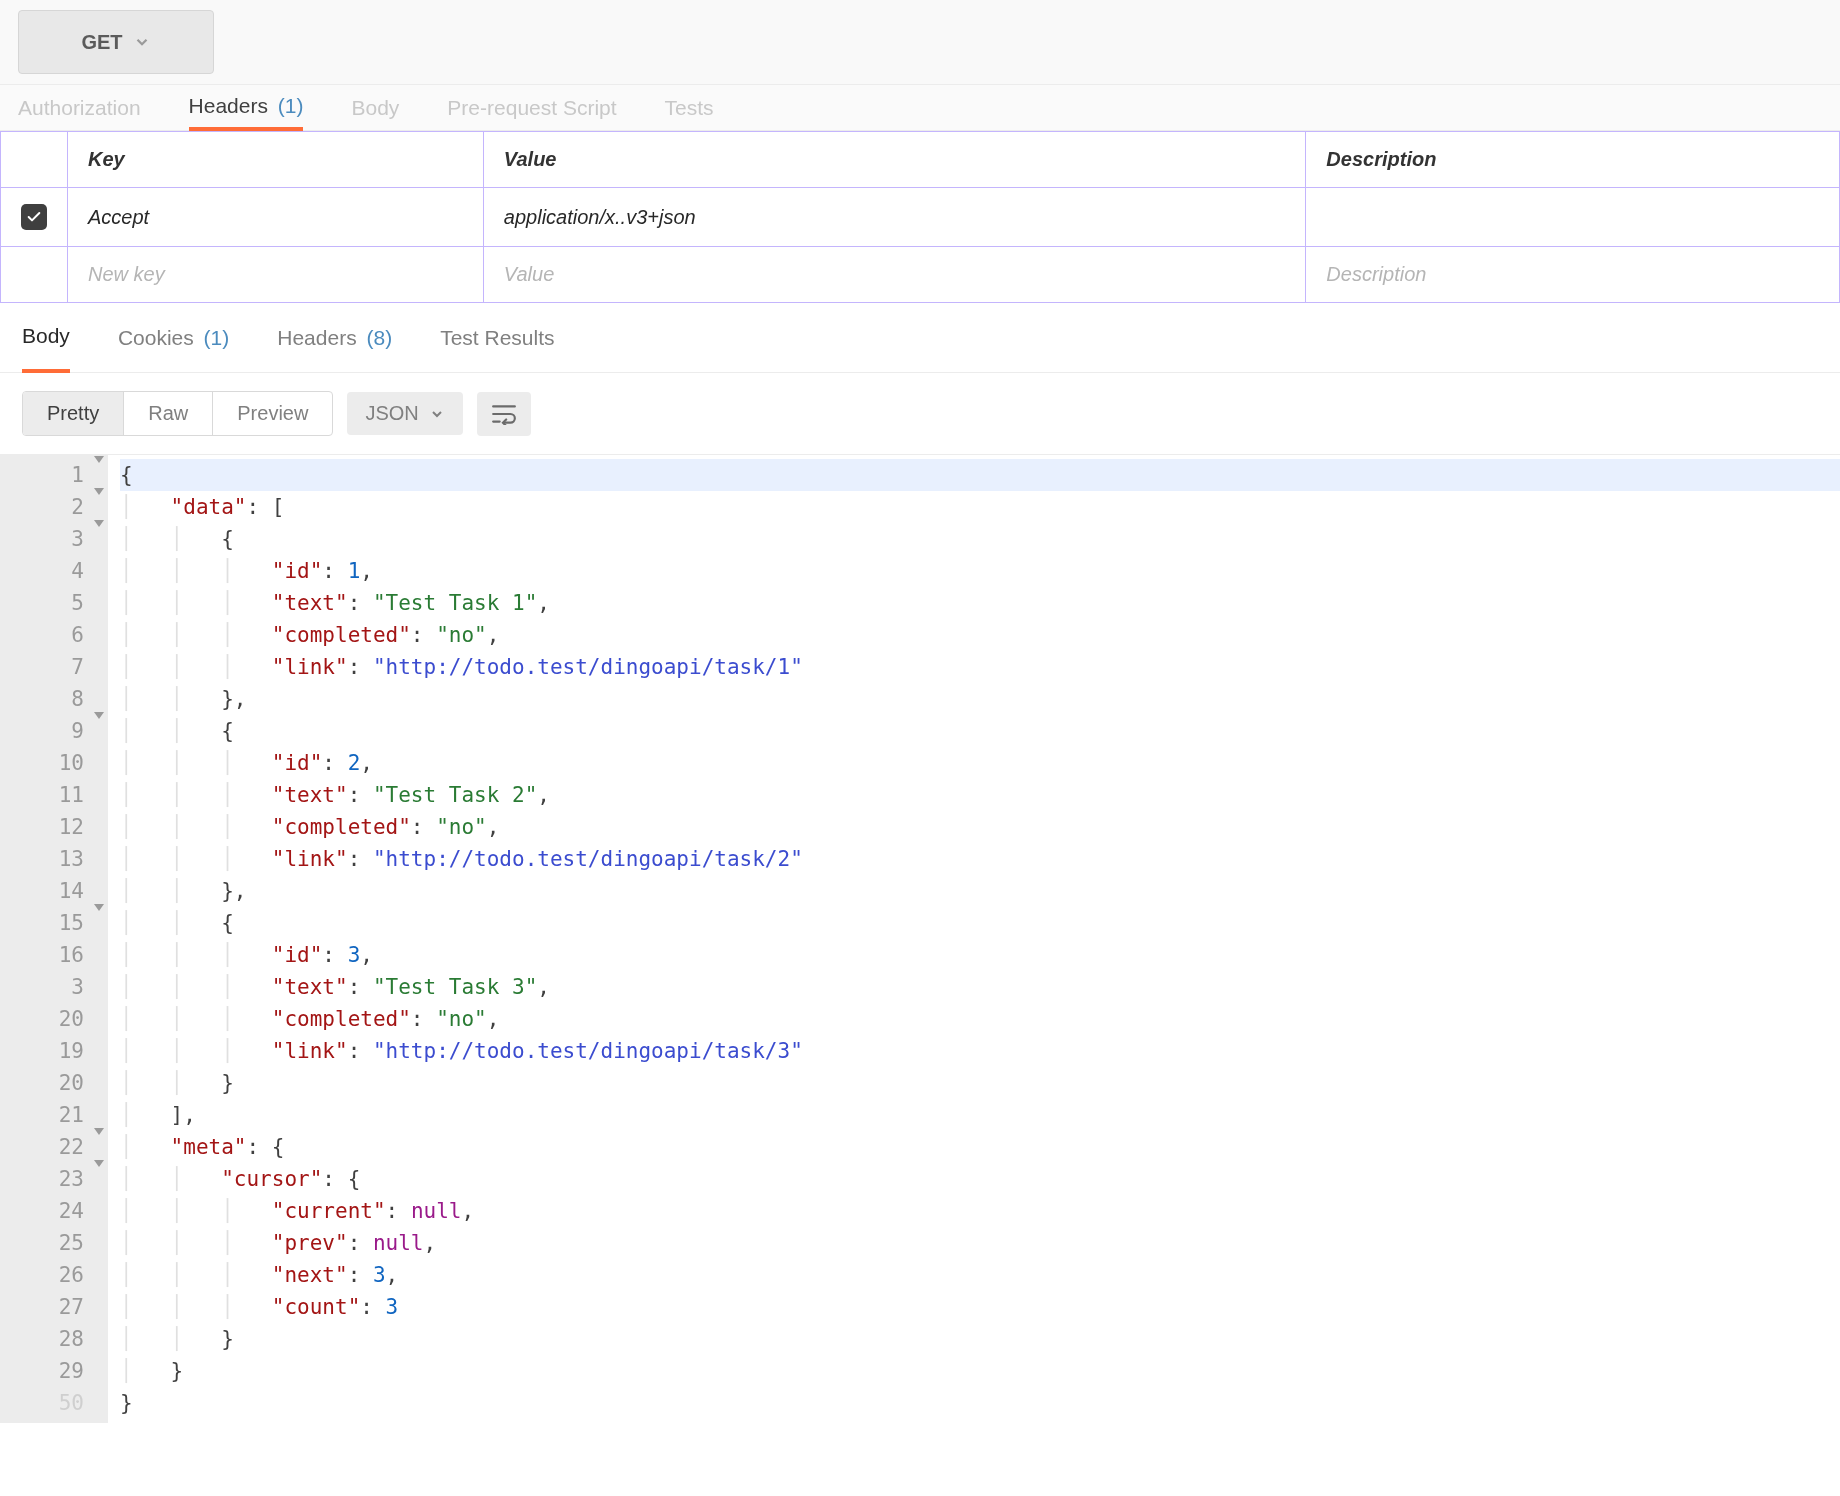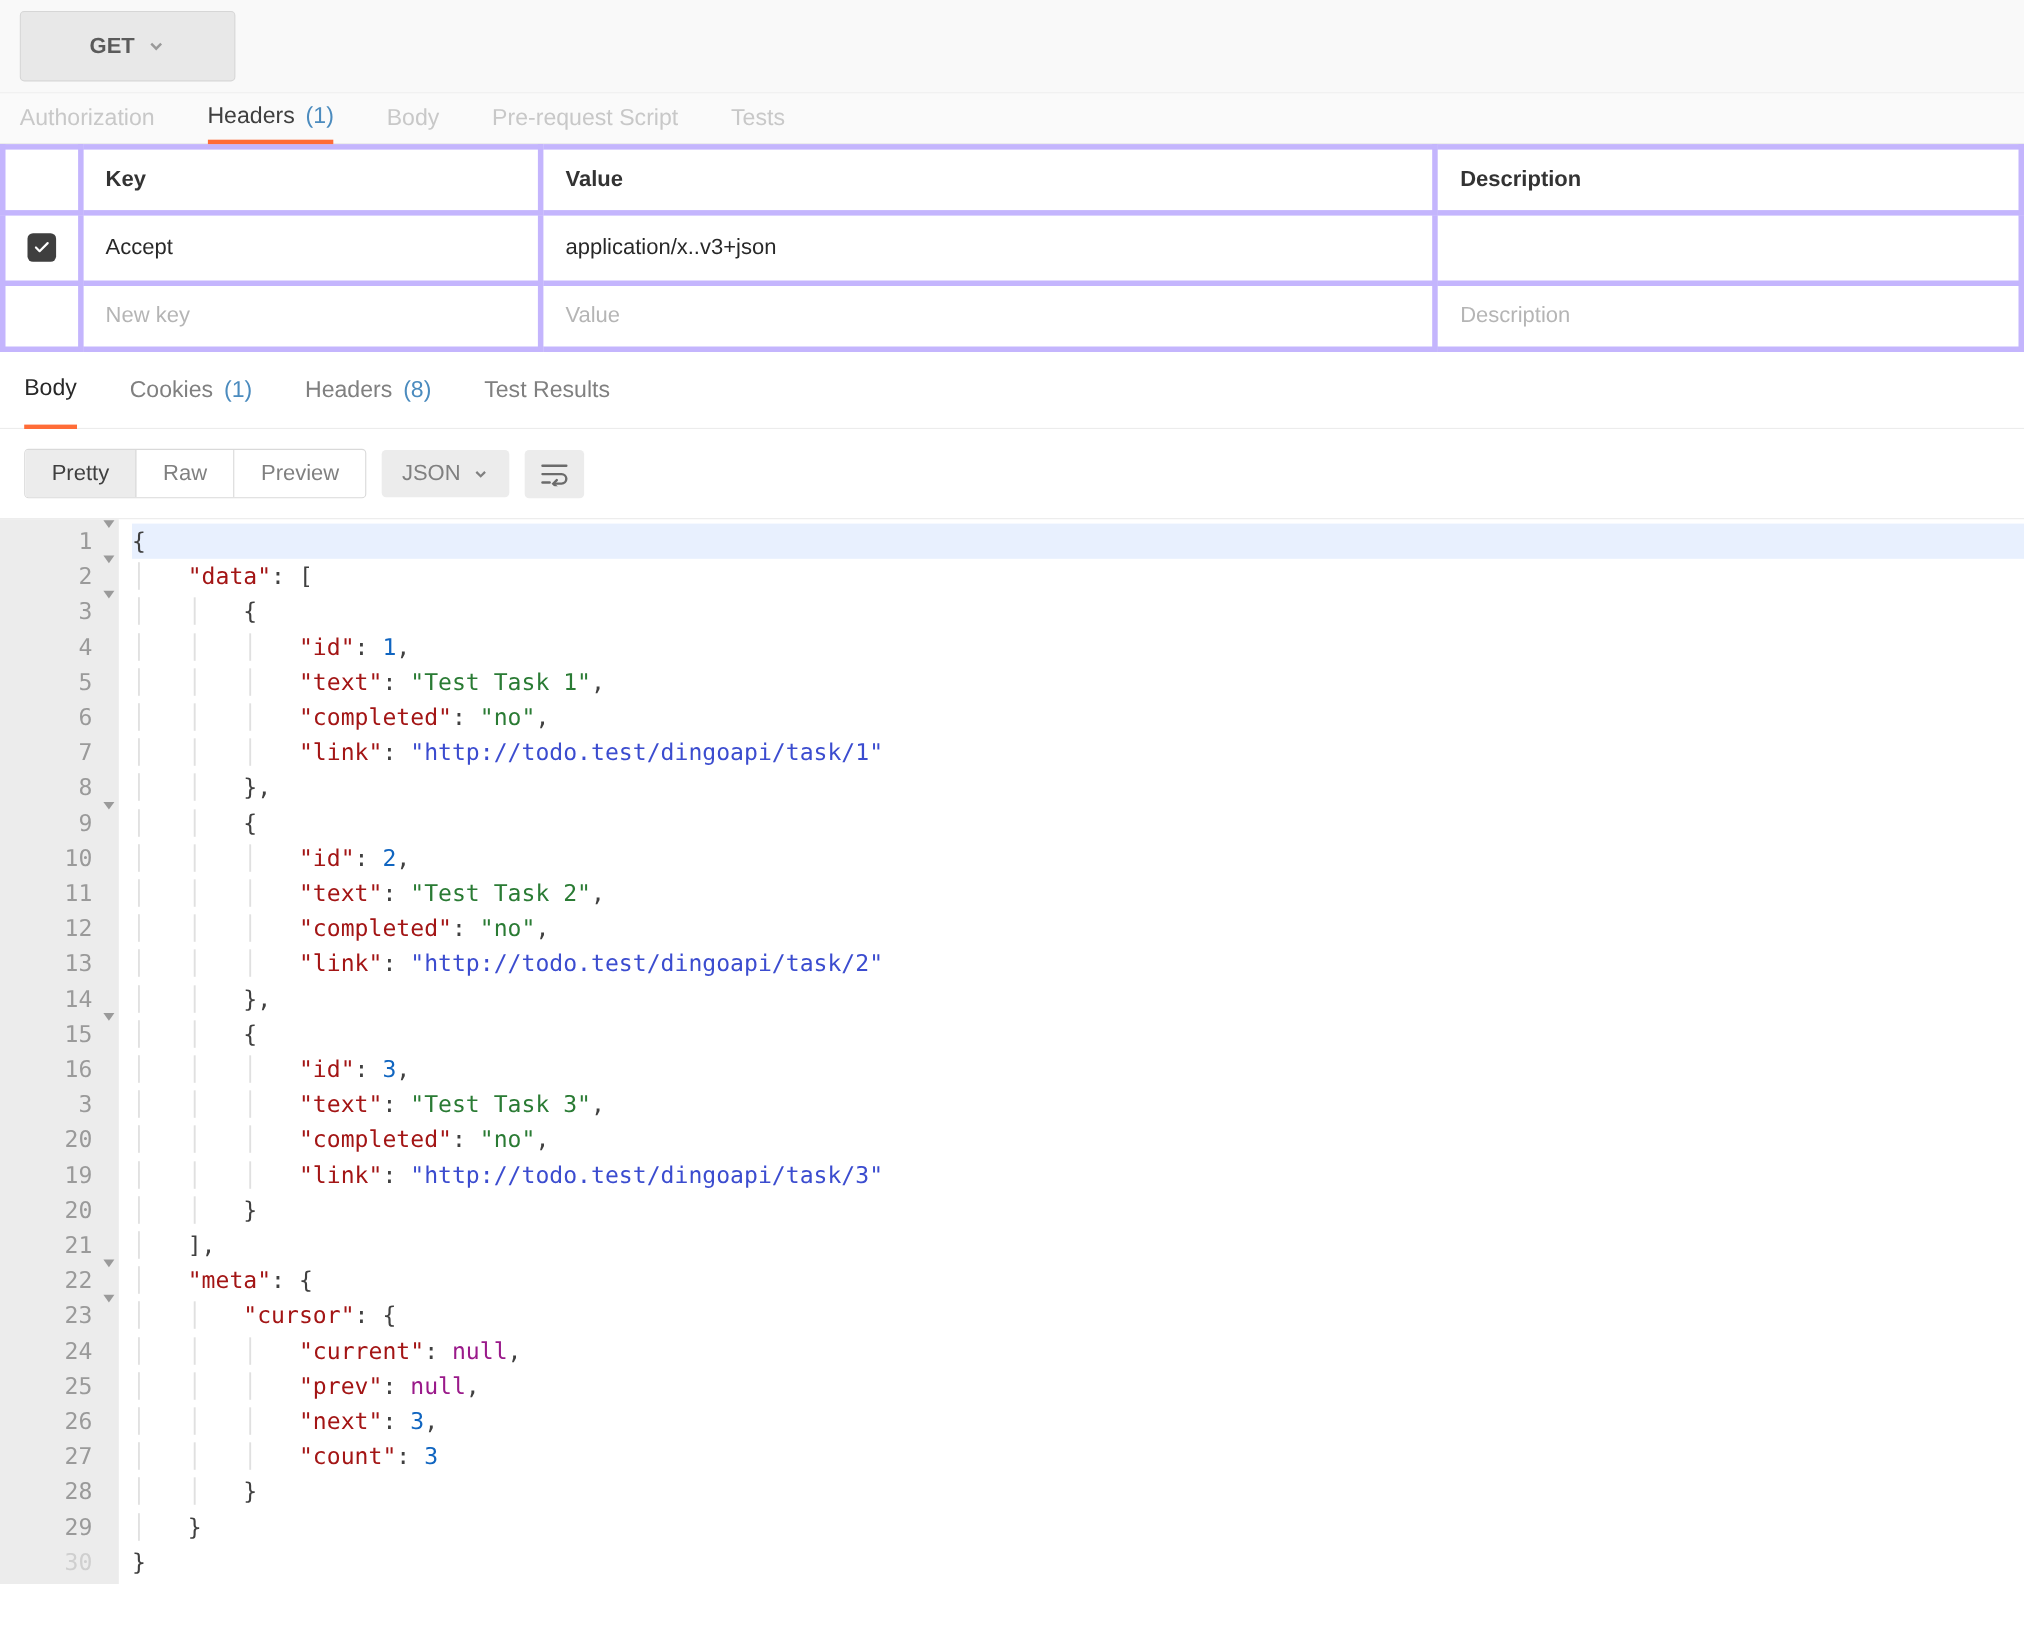--- a/index.html
+++ b/index.html
@@ -71,24 +71,25 @@
   .tab.muted { color: #c8c8c8; text-align: right; }
   .count { color: #4b8bbe; margin-left: 4px; }
 
   
   table.kv {
     width: 100%;
     border-collapse: collapse;
     font-size: 20px;
   }
   table.kv th, table.kv td {
-    border: 5px solid #c4b5fd;
+    border: 1px solid #c4b5fd;
     padding: 16px 20px;
     text-align: left;
     font-weight: 400;
+    font-style: italic;
   }
   table.kv th { color: #333; font-weight: 600; background:#fff;}
   table.kv .chkcell { width: 62px; text-align: center; }
   .chk {
     width: 26px; height: 26px;
     background: #3f3f3f;
     border-radius: 5px;
     display: inline-flex;
     align-items: center; justify-content: center;
   }
@@ -395,21 +396,21 @@
       </div>
       <div class="gln">
         <span>28</span>
         <span style="width: 12px; display: inline-block;"></span>
       </div>
       <div class="gln">
         <span>29</span>
         <span style="width: 12px; display: inline-block;"></span>
       </div>
       <div class="gln">
-        <span style="color: rgb(207, 207, 207);">30</span>
+        <span style="color: rgb(207, 207, 207);">50</span>
         <span style="width: 12px; display: inline-block;"></span>
       </div>
     </div>
   <div class="src" id="src">
       <div class="ln hl"><span class="punct">{</span></div>
       <div class="ln"><span class="guide">│</span>   <span class="k-key">"data"</span><span class="punct">: [</span></div>
       <div class="ln"><span class="guide">│</span>   <span class="guide">│</span>   <span class="punct">{</span></div>
       <div class="ln"><span class="guide">│</span>   <span class="guide">│</span>   <span class="guide">│</span>   <span class="k-key">"id"</span><span class="punct">: </span><span class="k-num">1</span><span class="punct">,</span></div>
       <div class="ln"><span class="guide">│</span>   <span class="guide">│</span>   <span class="guide">│</span>   <span class="k-key">"text"</span><span class="punct">: </span><span class="k-str">"Test Task 1"</span><span class="punct">,</span></div>
       <div class="ln"><span class="guide">│</span>   <span class="guide">│</span>   <span class="guide">│</span>   <span class="k-key">"completed"</span><span class="punct">: </span><span class="k-str">"no"</span><span class="punct">,</span></div>

